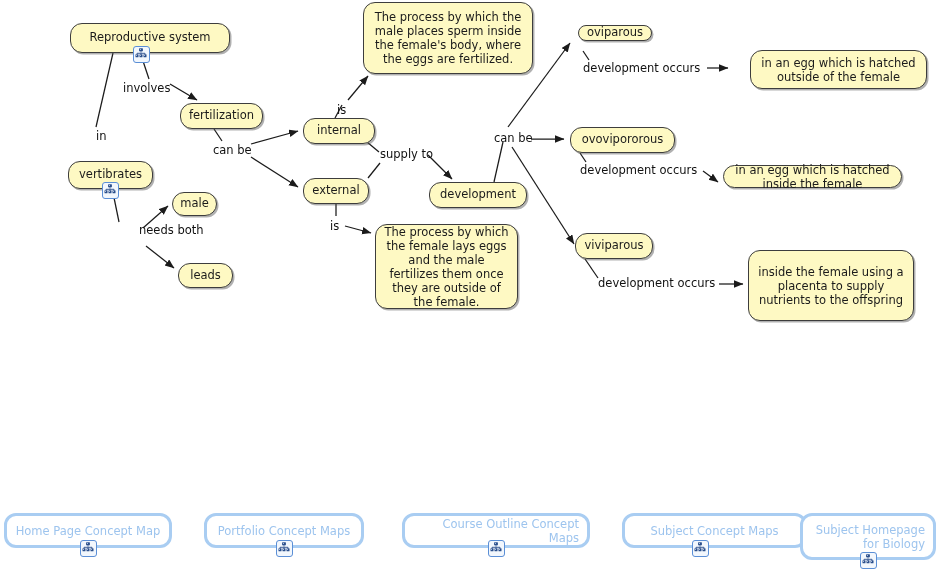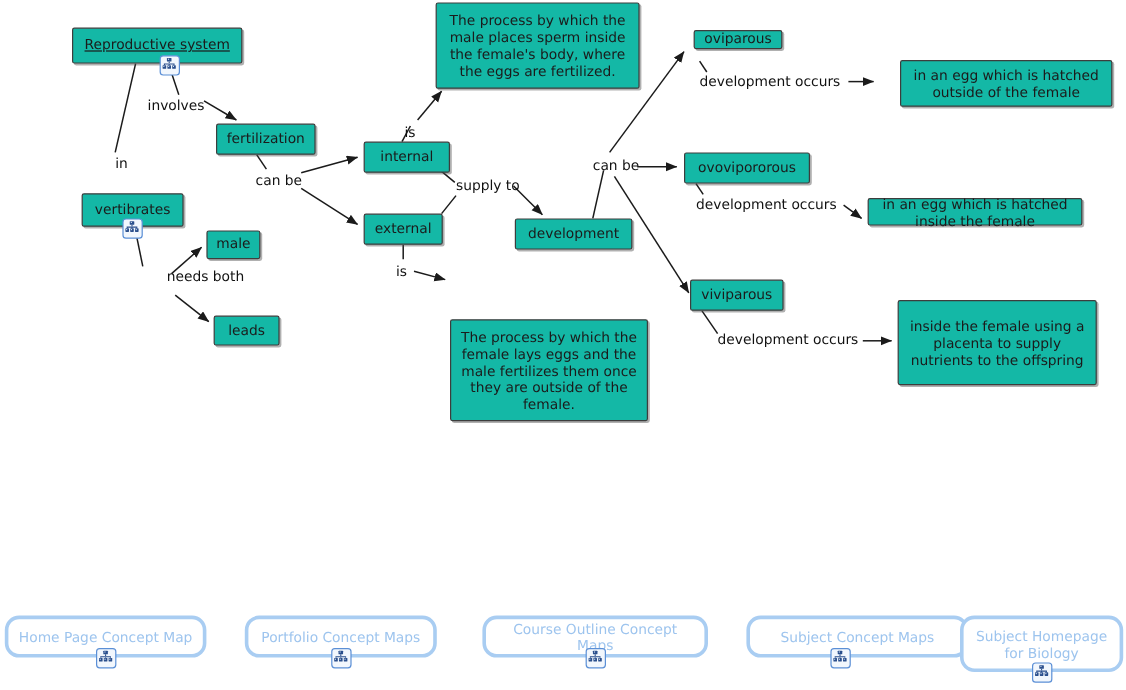--- a/index.html
+++ b/index.html
@@ -21,23 +21,23 @@
     left: 0; top: 0;
     width: 938px;
     height: 575px;
     pointer-events: none;
   }
 
   
   .node {
     position: absolute;
     box-sizing: border-box;
-    background: #14b8a6;
+    background: #fef9c3;
     border: 1px solid #3d3d3d;
-    border-radius: 2px;
+    border-radius: 12px;
     color: #1b1b1b;
     font-size: 11.5px;
     line-height: 13.5px;
     text-align: center;
     display: flex;
     align-items: center;
     justify-content: center;
     padding: 2px 6px;
     box-shadow: 1.5px 1.5px 0 rgba(80,80,80,0.45);
     z-index: 4;
@@ -73,21 +73,21 @@
   
   .navbtn {
     position: absolute;
     box-sizing: border-box;
     background: #ffffff;
     border: 3px solid #a9cdf2;
     border-radius: 12px;
     color: #9dc4ee;
     font-size: 11.5px;
     line-height: 14px;
-    text-align: center;
+    text-align: right;
     display: flex;
     align-items: center;
     justify-content: center;
     padding: 2px 8px;
     z-index: 4;
   }
 </style>
 </head>
 <body>
 
@@ -123,21 +123,21 @@
         <path d="M 583 51 L 589 60"></path>
         <path d="M 707 68 L 728 68" marker-end="url(#arrowhead)"></path>
         <path d="M 580 153 L 586 162"></path>
         <path d="M 703 171 L 718 182" marker-end="url(#arrowhead)"></path>
         <path d="M 585 259 L 598 278"></path>
         <path d="M 719 284 L 743 284" marker-end="url(#arrowhead)"></path>
       </g>
   </svg>
 
   <div id="node-layer">
-      <div class="node" style="left: 60px; top: 23px; width: 142px; height: 30px; text-decoration: underline;">
+      <div class="node" style="left: 70px; top: 23px; width: 160px; height: 30px;">
         <span>Reproductive system</span>
       </div>
       <div class="cmicon" style="left: 132.5px; top: 46px;">
         <svg width="14" height="14" viewBox="0 0 14 14">
           <g stroke="#2b4f8c" stroke-width="0.9" fill="none">
             <path d="M7 4.2 L7 5.6 M3 7.2 L3 6.3 L11 6.3 L11 7.2 M7 6.3 L7 7.2"></path>
           </g>
           <rect x="5.1" y="1.3" width="3.8" height="3" rx="0.5" fill="#2b4f8c"></rect>
           <rect x="1.5" y="7.3" width="3" height="3" rx="0.5" fill="#2b4f8c"></rect>
           <rect x="5.5" y="7.3" width="3" height="3" rx="0.5" fill="#2b4f8c"></rect>
@@ -177,21 +177,21 @@
       </div>
       <div class="node" style="left: 303px; top: 118px; width: 72px; height: 26px;">
         <span>internal</span>
       </div>
       <div class="node" style="left: 303px; top: 178px; width: 66px; height: 26px;">
         <span>external</span>
       </div>
       <div class="node multiline" style="left: 363px; top: 2px; width: 170px; height: 72px;">
         <span>The process by which the male places sperm inside the female's body, where the eggs are fertilized.</span>
       </div>
-      <div class="node multiline" style="left: 375px; top: 224px; width: 165px; height: 85px; margin-top: 42px;">
+      <div class="node multiline" style="left: 375px; top: 224px; width: 143px; height: 85px;">
         <span>The process by which the female lays eggs and the male fertilizes them once they are outside of the female.</span>
       </div>
       <div class="node" style="left: 429px; top: 182px; width: 98px; height: 26px;">
         <span>development</span>
       </div>
       <div class="node" style="left: 578px; top: 25px; width: 74px; height: 16px;">
         <span>oviparous</span>
       </div>
       <div class="node" style="left: 570px; top: 127px; width: 105px; height: 26px;">
         <span>ovovipororous</span>

